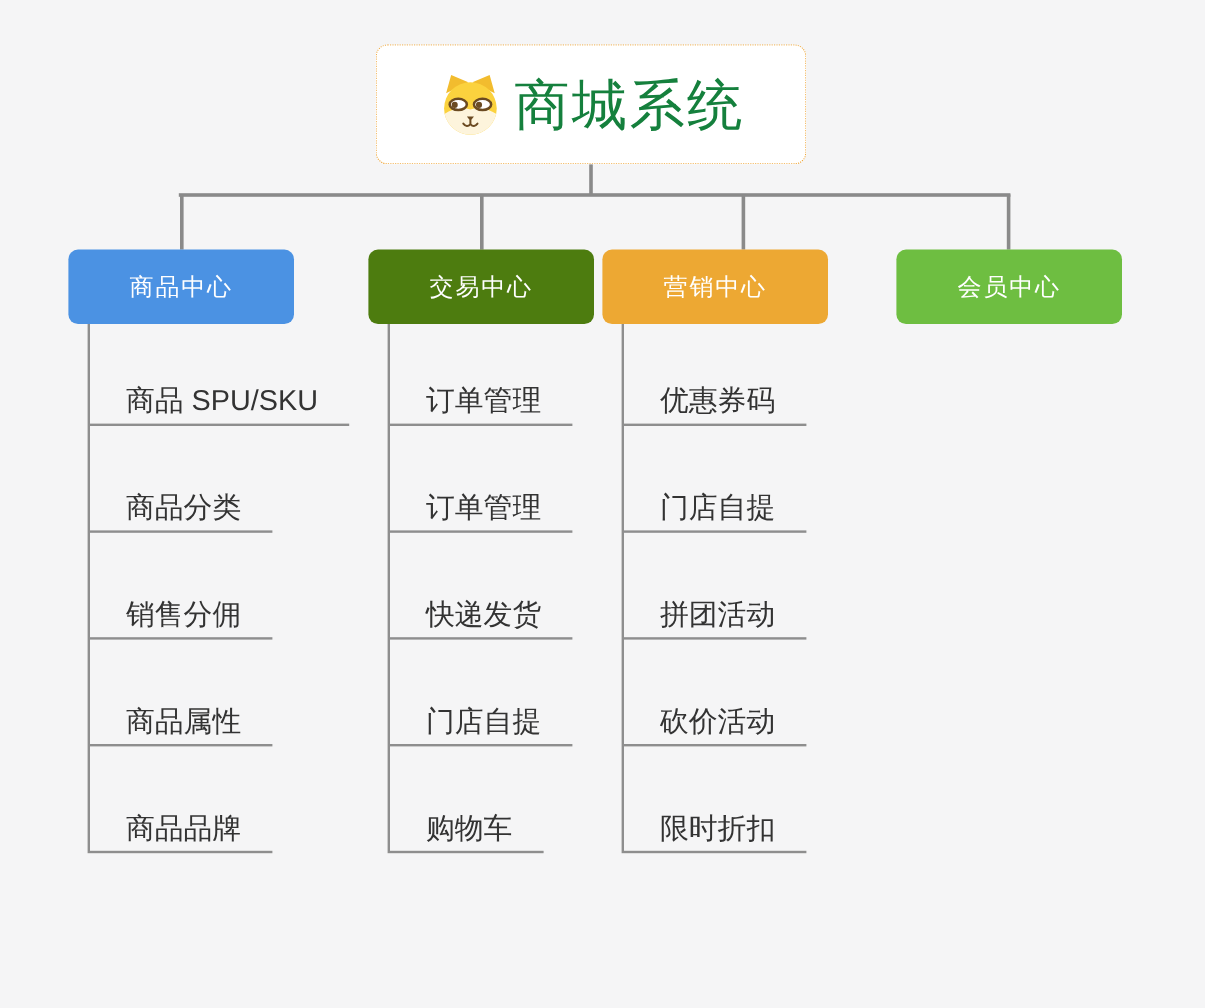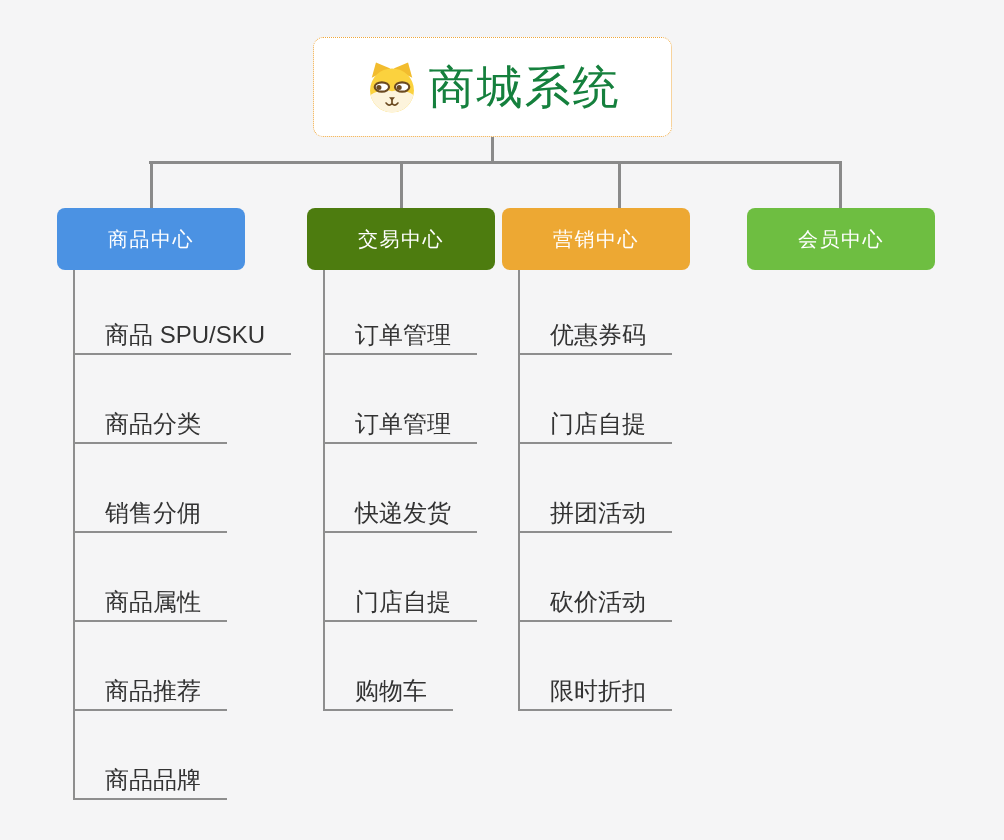--- a/index.html
+++ b/index.html
@@ -91,23 +91,20 @@
     <div class="leaf">
         <span class="leaf-label">商品分类</span>
       </div>
     <div class="leaf">
         <span class="leaf-label">销售分佣</span>
       </div>
     <div class="leaf">
         <span class="leaf-label">商品属性</span>
       </div>
     <div class="leaf">
-        <span class="leaf-label">商品推荐</span>
-      </div>
-    <div class="leaf">
         <span class="leaf-label">商品品牌</span>
       </div>
   </div>
 </div>
 
 <div class="branch branch-2">
   <div class="branch-box" style="background-color: #4d7c0f;">交易中心</div>
   <div class="children">
     <div class="leaf">
         <span class="leaf-label">订单管理</span>

